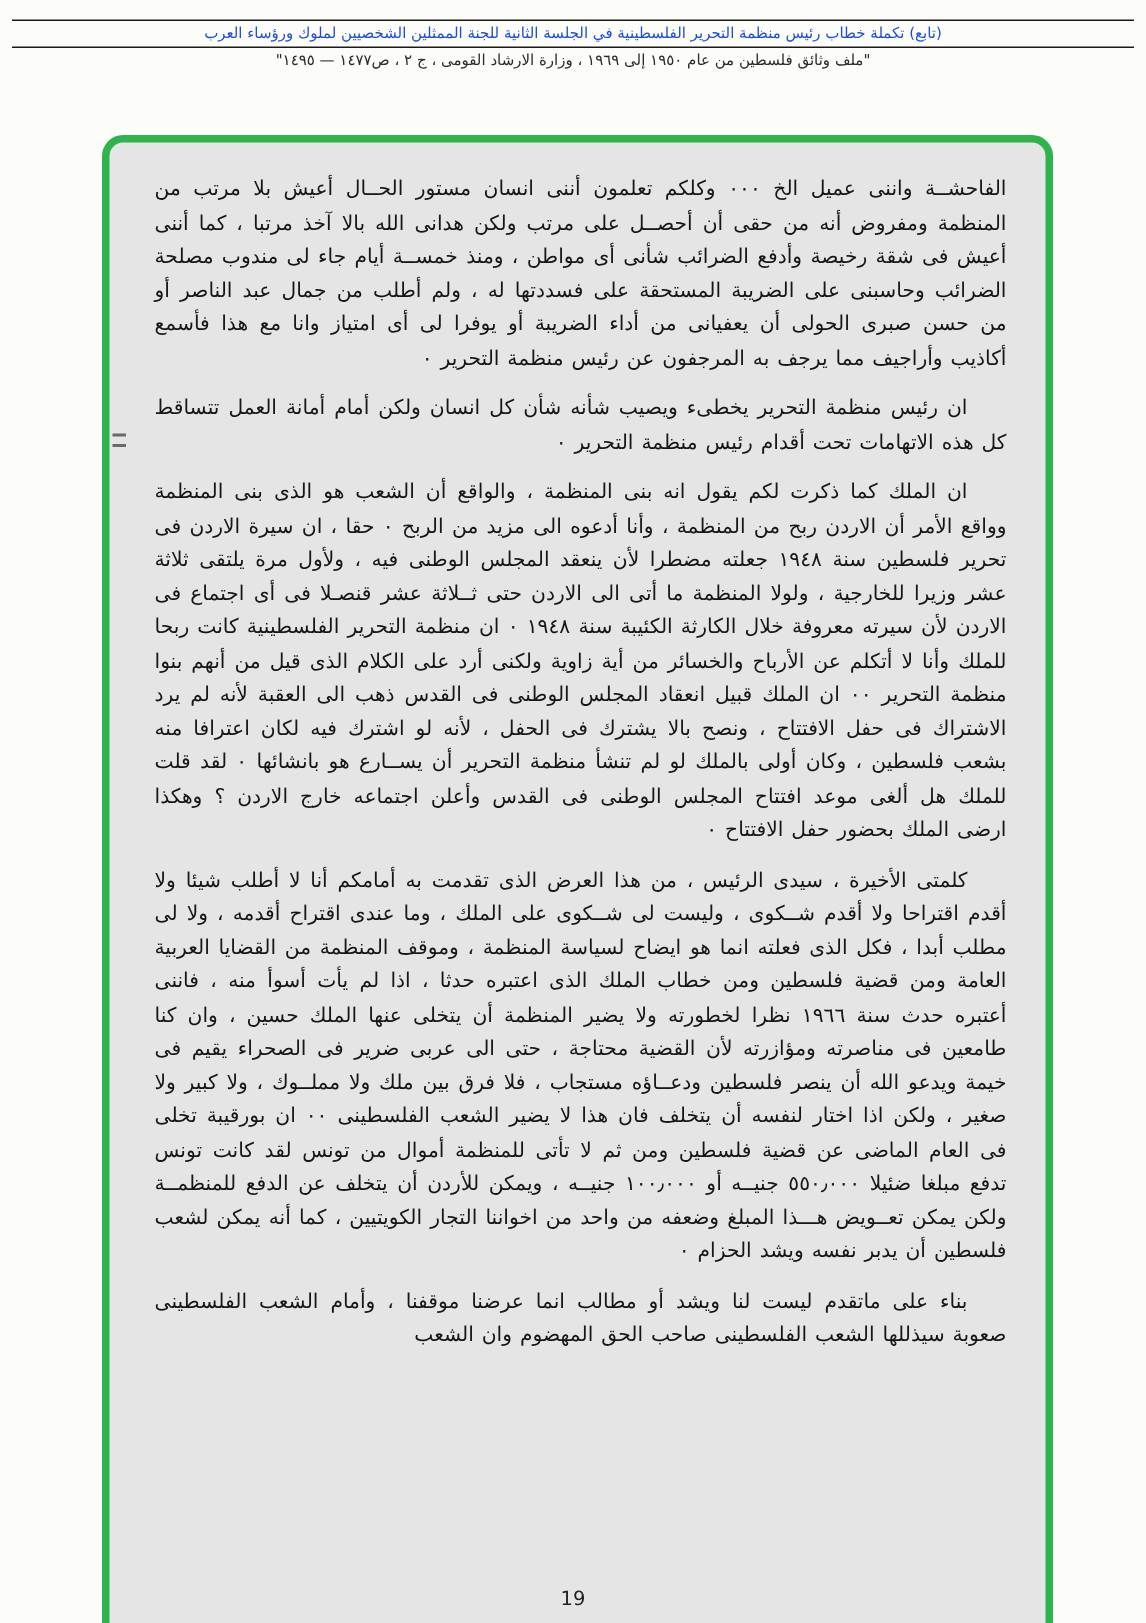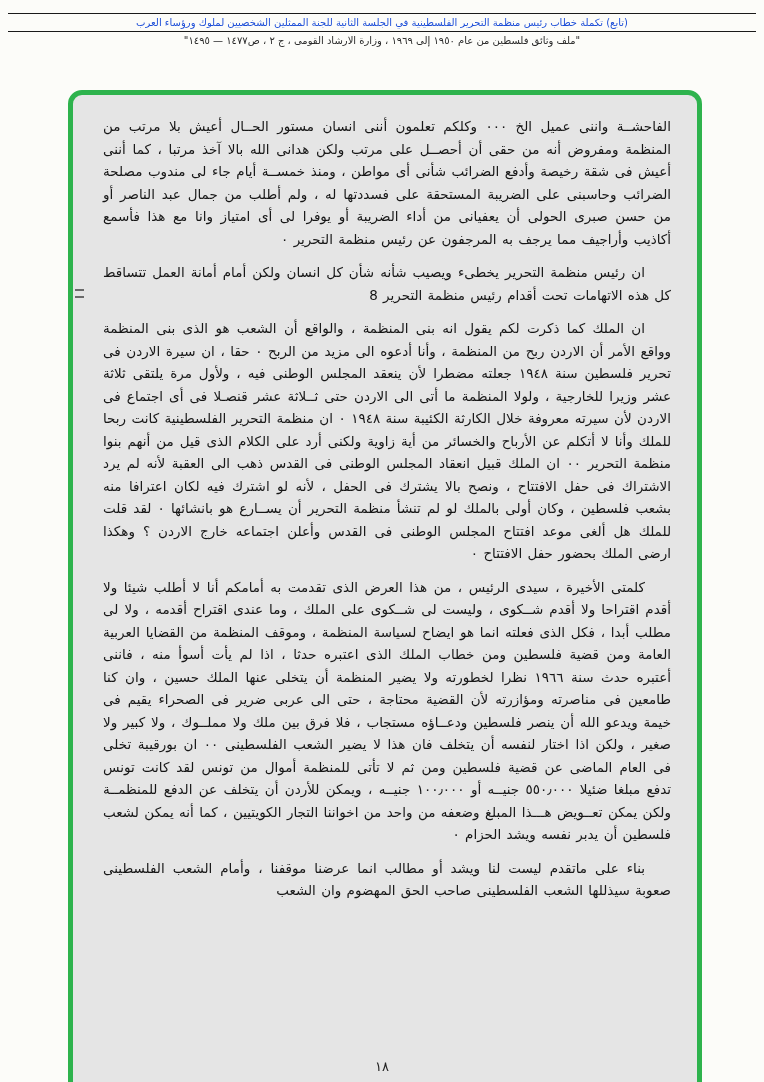--- a/index.html
+++ b/index.html
@@ -96,26 +96,26 @@
 
   <header class="page-header">
     <hr class="rule">
     <div class="doc-title">(تابع) تكملة خطاب رئيس منظمة التحرير الفلسطينية في الجلسة الثانية للجنة الممثلين الشخصيين لملوك ورؤساء العرب</div>
     <hr class="rule">
     <div class="source-line">"ملف وثائق فلسطين من عام ١٩٥٠ إلى ١٩٦٩ ، وزارة الارشاد القومى ، ج ٢ ، ص١٤٧٧ — ١٤٩٥"</div>
   </header>
 
   <main class="content-frame">
     <p class="no-indent">الفاحشــة واننى عميل الخ ٠٠٠ وكلكم تعلمون أننى انسان مستور الحــال أعيش بلا مرتب من المنظمة ومفروض أنه من حقى أن أحصــل على مرتب ولكن هدانى الله بالا آخذ مرتبا ، كما أننى أعيش فى شقة رخيصة وأدفع الضرائب شأنى أى مواطن ، ومنذ خمســة أيام جاء لى مندوب مصلحة الضرائب وحاسبنى على الضريبة المستحقة على فسددتها له ، ولم أطلب من جمال عبد الناصر أو من حسن صبرى الحولى أن يعفيانى من أداء الضريبة أو يوفرا لى أى امتياز وانا مع هذا فأسمع أكاذيب وأراجيف مما يرجف به المرجفون عن رئيس منظمة التحرير ٠</p>
-    <p>ان رئيس منظمة التحرير يخطىء ويصيب شأنه شأن كل انسان ولكن أمام أمانة العمل تتساقط كل هذه الاتهامات تحت أقدام رئيس منظمة التحرير 8</p>
+    <p>ان رئيس منظمة التحرير يخطىء ويصيب شأنه شأن كل انسان ولكن أمام أمانة العمل تتساقط كل هذه الاتهامات تحت أقدام رئيس منظمة التحرير ٠</p>
     <p>ان الملك كما ذكرت لكم يقول انه بنى المنظمة ، والواقع أن الشعب هو الذى بنى المنظمة وواقع الأمر أن الاردن ربح من المنظمة ، وأنا أدعوه الى مزيد من الربح ٠ حقا ، ان سيرة الاردن فى تحرير فلسطين سنة ١٩٤٨ جعلته مضطرا لأن ينعقد المجلس الوطنى فيه ، ولأول مرة يلتقى ثلاثة عشر وزيرا للخارجية ، ولولا المنظمة ما أتى الى الاردن حتى ثــلاثة عشر قنصـلا فى أى اجتماع فى الاردن لأن سيرته معروفة خلال الكارثة الكئيبة سنة ١٩٤٨ ٠ ان منظمة التحرير الفلسطينية كانت ربحا للملك وأنا لا أتكلم عن الأرباح والخسائر من أية زاوية ولكنى أرد على الكلام الذى قيل من أنهم بنوا منظمة التحرير ٠٠ ان الملك قبيل انعقاد المجلس الوطنى فى القدس ذهب الى العقبة لأنه لم يرد الاشتراك فى حفل الافتتاح ، ونصح بالا يشترك فى الحفل ، لأنه لو اشترك فيه لكان اعترافا منه بشعب فلسطين ، وكان أولى بالملك لو لم تنشأ منظمة التحرير أن يســارع هو بانشائها ٠ لقد قلت للملك هل ألغى موعد افتتاح المجلس الوطنى فى القدس وأعلن اجتماعه خارج الاردن ؟ وهكذا ارضى الملك بحضور حفل الافتتاح ٠</p>
     <p>كلمتى الأخيرة ، سيدى الرئيس ، من هذا العرض الذى تقدمت به أمامكم أنا لا أطلب شيئا ولا أقدم اقتراحا ولا أقدم شــكوى ، وليست لى شــكوى على الملك ، وما عندى اقتراح أقدمه ، ولا لى مطلب أبدا ، فكل الذى فعلته انما هو ايضاح لسياسة المنظمة ، وموقف المنظمة من القضايا العربية العامة ومن قضية فلسطين ومن خطاب الملك الذى اعتبره حدثا ، اذا لم يأت أسوأ منه ، فاننى أعتبره حدث سنة ١٩٦٦ نظرا لخطورته ولا يضير المنظمة أن يتخلى عنها الملك حسين ، وان كنا طامعين فى مناصرته ومؤازرته لأن القضية محتاجة ، حتى الى عربى ضرير فى الصحراء يقيم فى خيمة ويدعو الله أن ينصر فلسطين ودعــاؤه مستجاب ، فلا فرق بين ملك ولا مملــوك ، ولا كبير ولا صغير ، ولكن اذا اختار لنفسه أن يتخلف فان هذا لا يضير الشعب الفلسطينى ٠٠ ان بورقيبة تخلى فى العام الماضى عن قضية فلسطين ومن ثم لا تأتى للمنظمة أموال من تونس لقد كانت تونس تدفع مبلغا ضئيلا ٥٥٠٫٠٠٠ جنيــه أو ١٠٠٫٠٠٠ جنيــه ، ويمكن للأردن أن يتخلف عن الدفع للمنظمــة ولكن يمكن تعــويض هـــذا المبلغ وضعفه من واحد من اخواننا التجار الكويتيين ، كما أنه يمكن لشعب فلسطين أن يدبر نفسه ويشد الحزام ٠</p>
     <p>بناء على ماتقدم ليست لنا ويشد أو مطالب انما عرضنا موقفنا ، وأمام الشعب الفلسطينى صعوبة سيذللها الشعب الفلسطينى صاحب الحق المهضوم وان الشعب</p>
   </main>
 
   <div class="margin-mark">
     <i></i>
       <i></i>
   </div>
 
-  <div class="page-number">١٨</div>
+  <div class="page-number">19</div>
 
 </div>
 
 </body></html>

